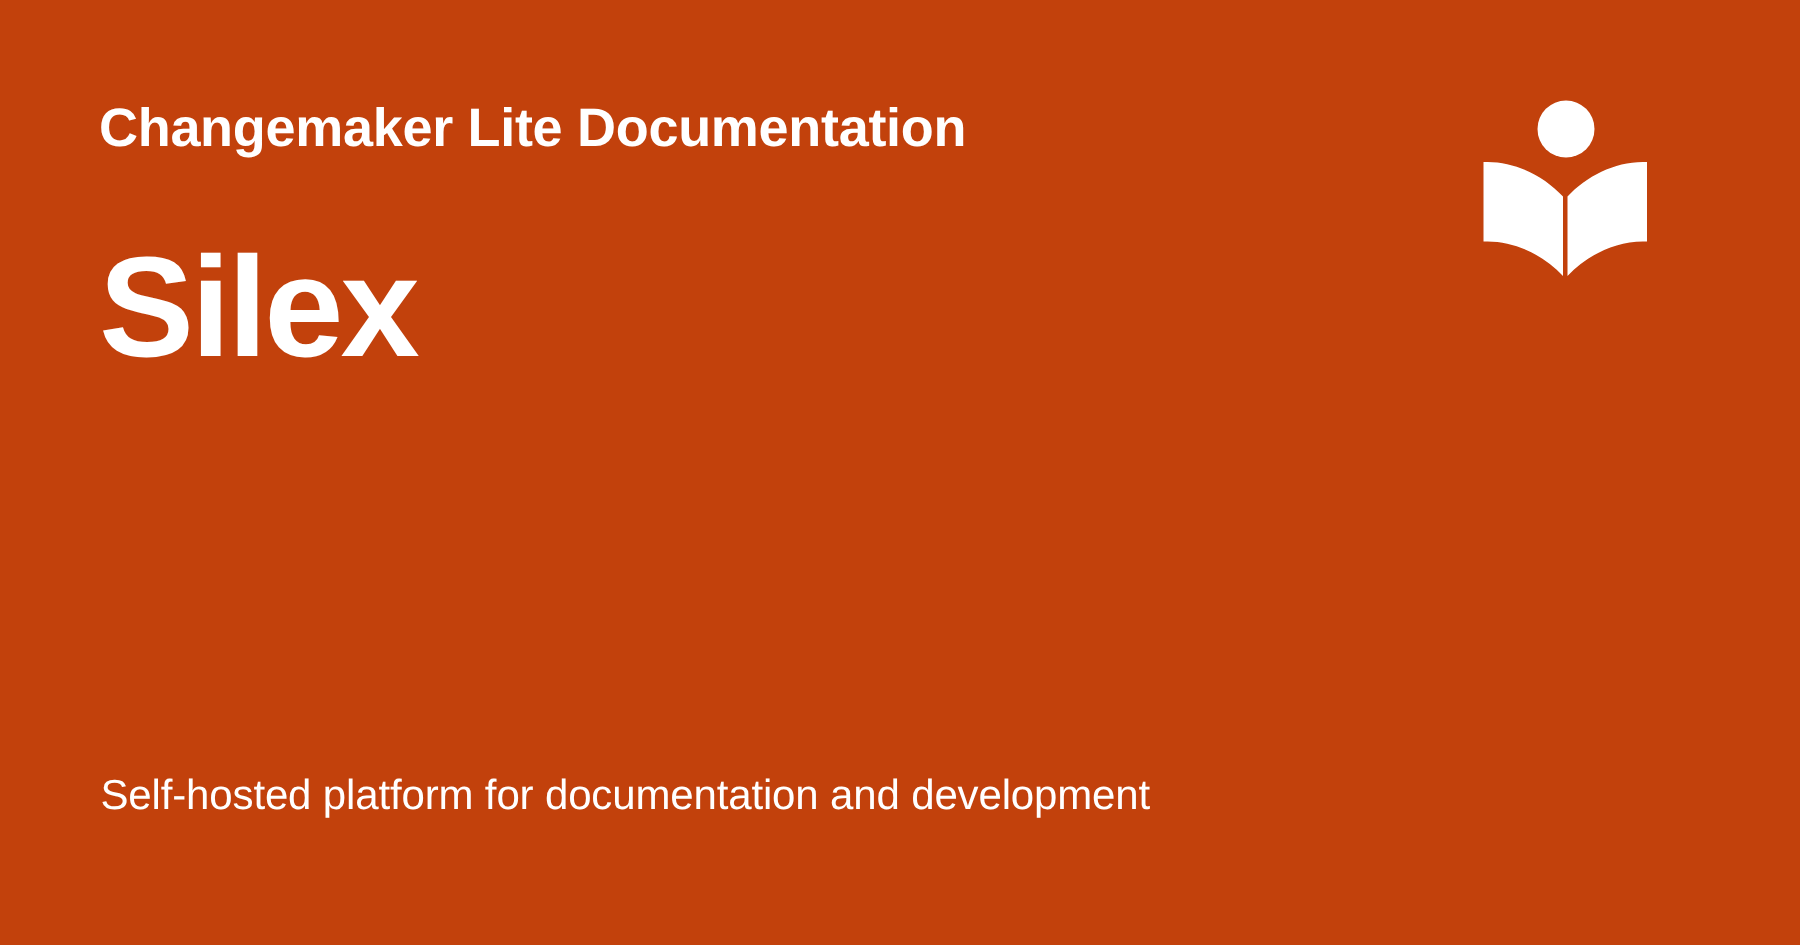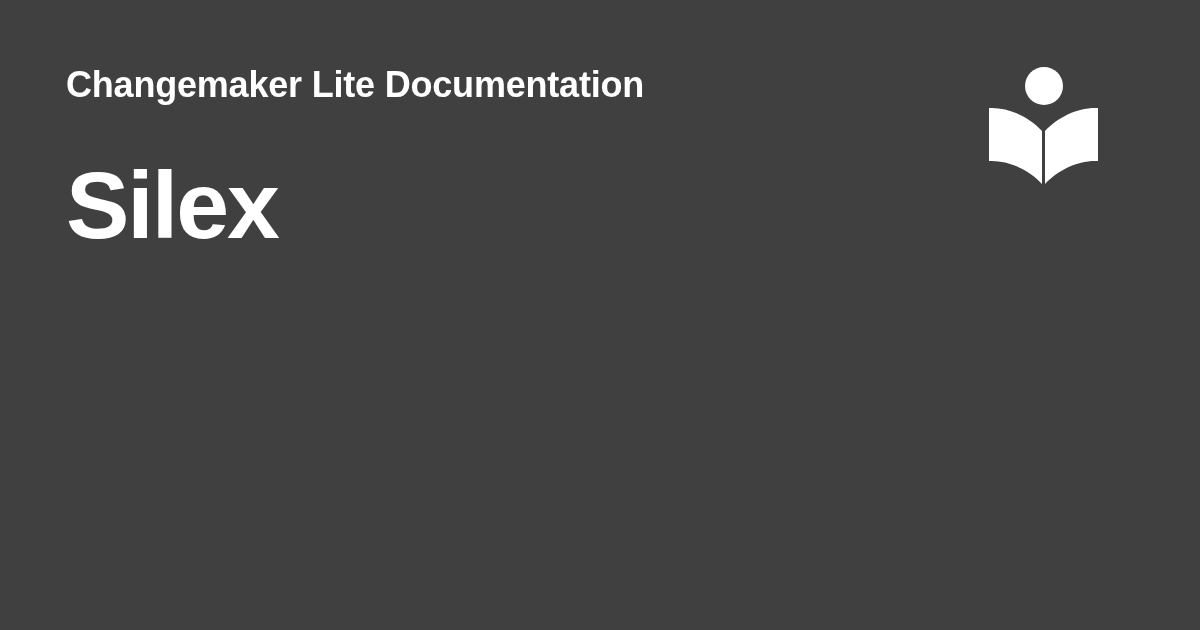--- a/index.html
+++ b/index.html
@@ -83,28 +83,29 @@
   }
   .logo-mark svg {
     display: block;
     width: 113px;
     height: 120px;
   }
 </style>
 </head>
 <body style="background: rgb(122, 87, 194);">
 
-<div class="og-card" style="background: #404040;">
+<div class="og-card" style="background: #c2410c;">
 
   <div class="text-block">
 
     <p class="eyebrow">Changemaker Lite Documentation</p>
 
     <h1 class="main-title">Silex</h1>
 
+    <p class="tagline">Self-hosted platform for documentation and development</p>
 
   </div>
 
   <div class="logo-mark">
     <svg viewBox="0 0 113 120" xmlns="http://www.w3.org/2000/svg" aria-hidden="true">
 
       <circle cx="57" cy="21" r="19" fill="#ffffff"></circle>
 
       <path d="M2 43
                C 22 42, 42 52, 55 66

